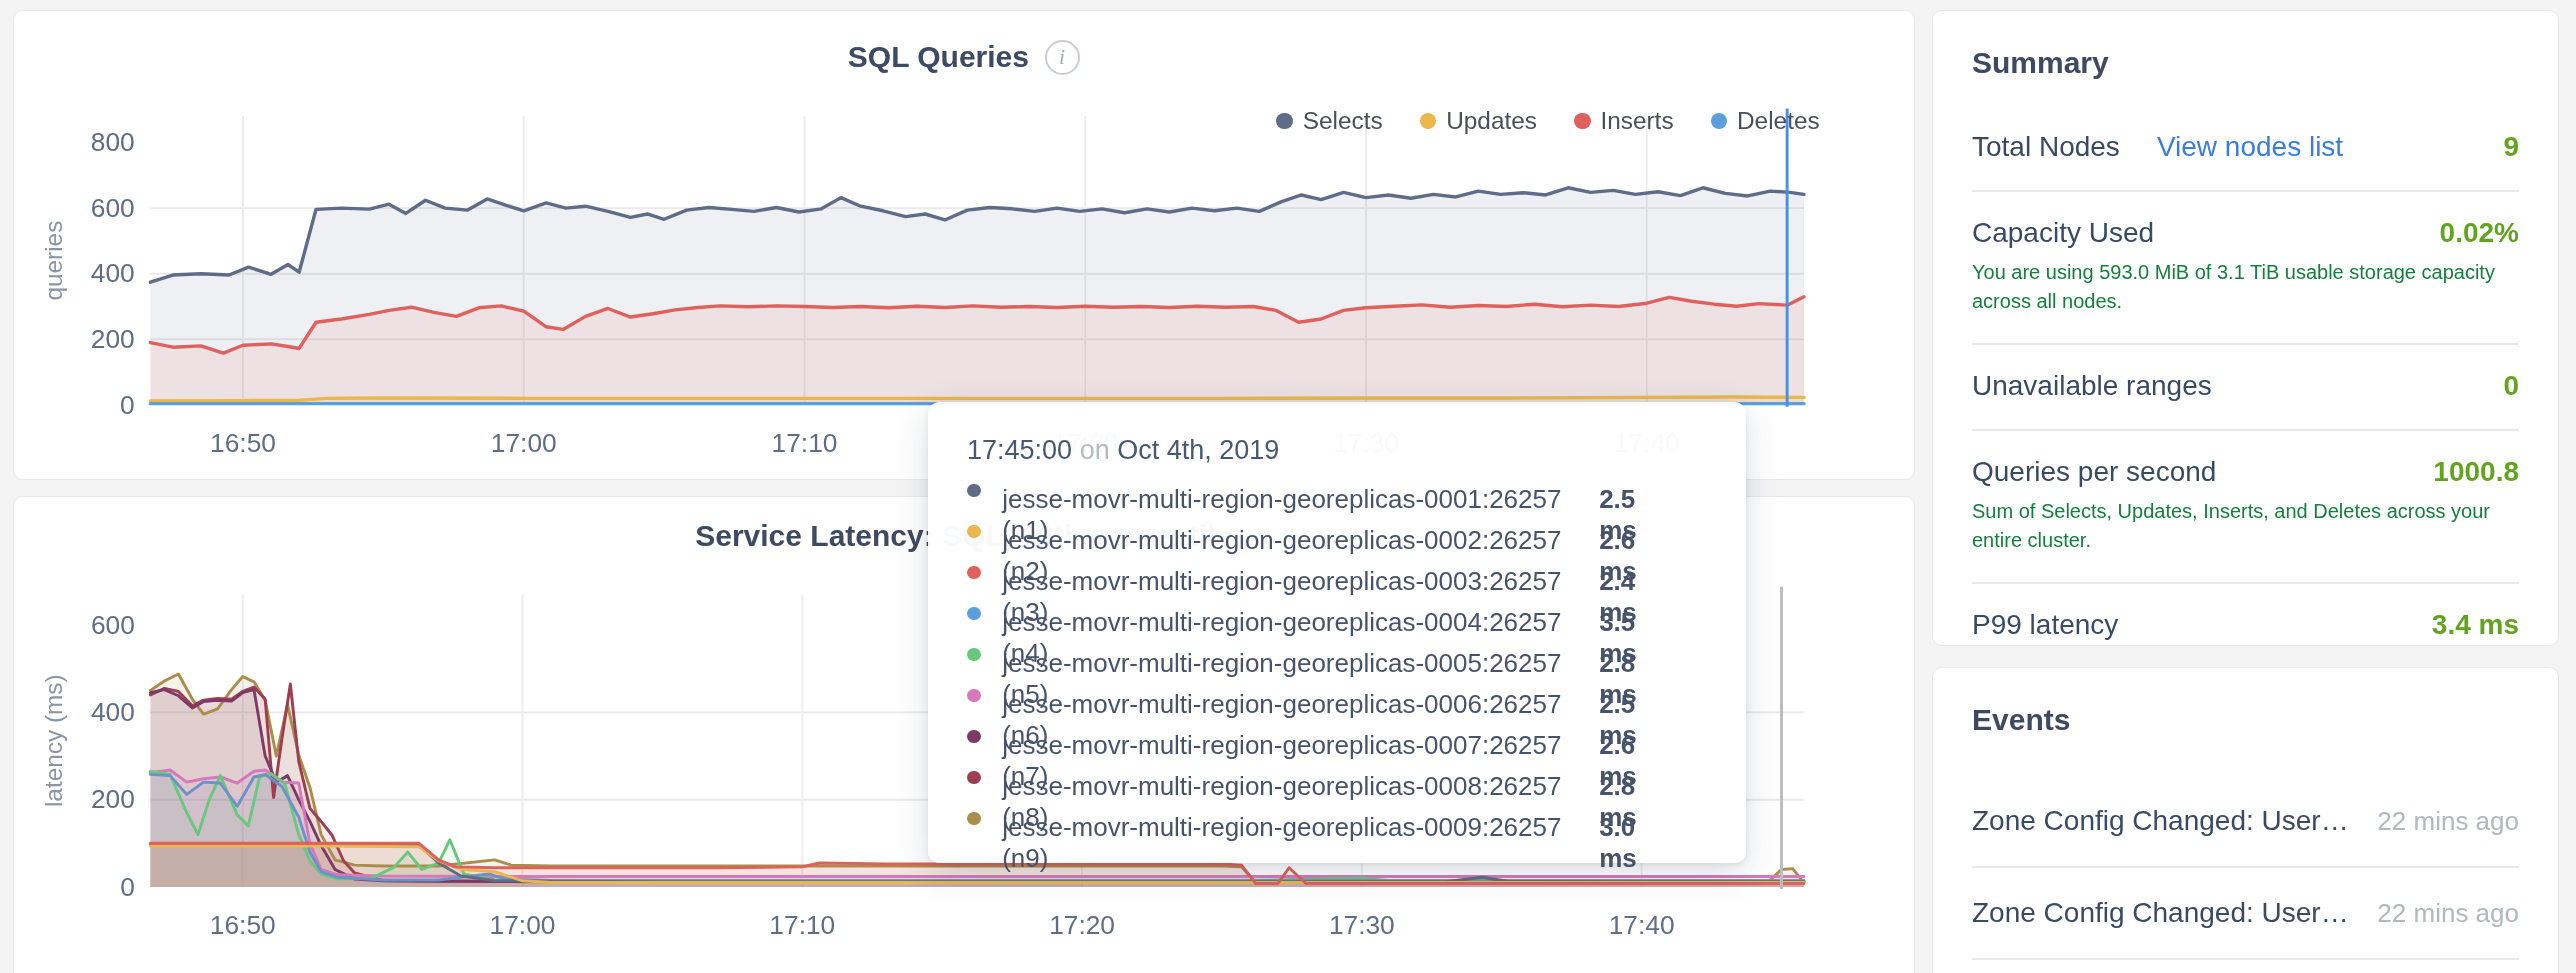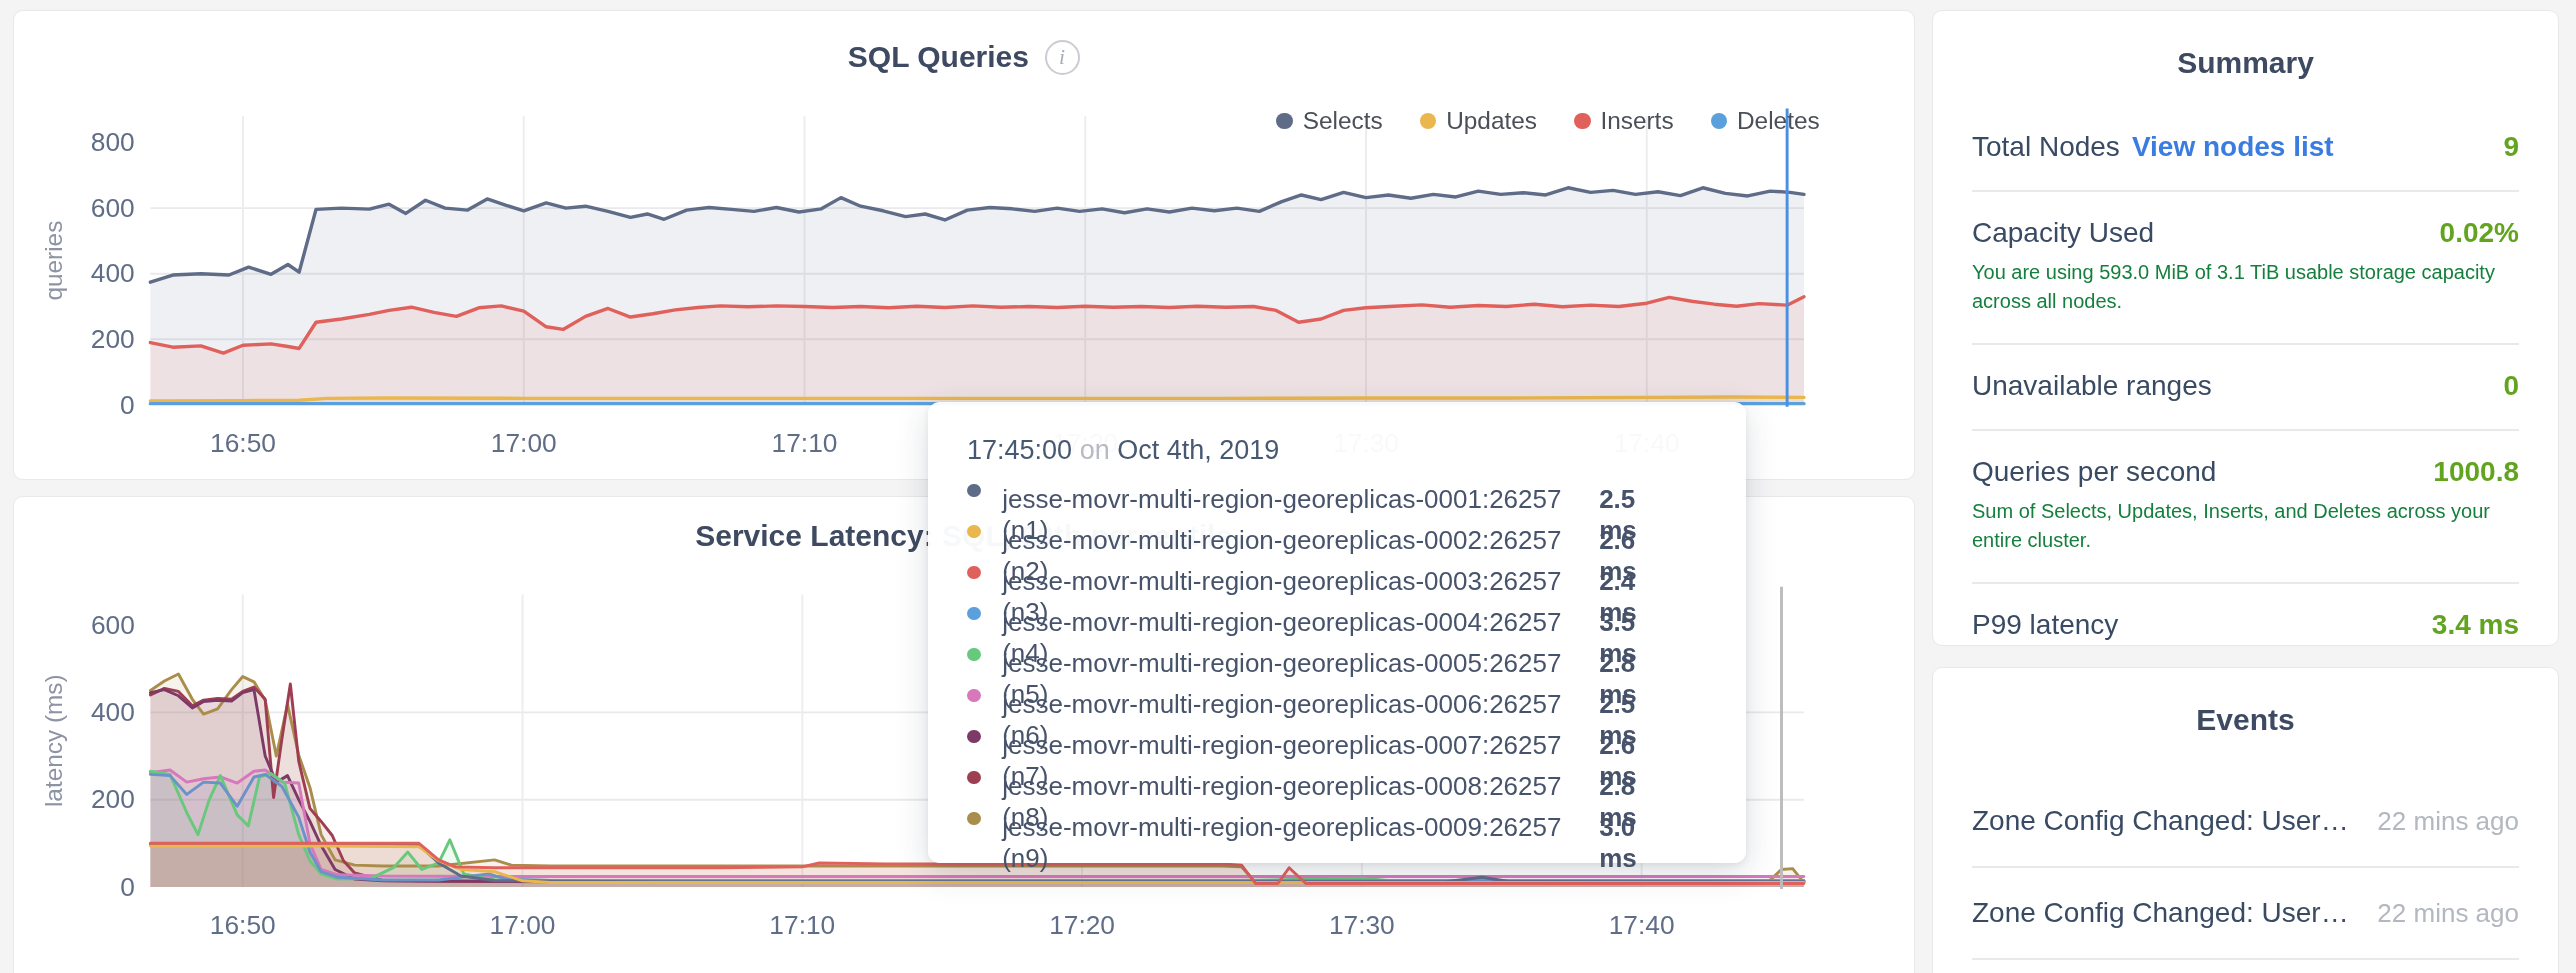--- a/index.html
+++ b/index.html
@@ -42,25 +42,25 @@
   }
   #tooltip .tt-header{font-size:27px;color:#475872;margin-bottom:17.6px;}
   #tooltip .tt-on{color:#b6bac2;text-align:center;}
   #tooltip ul{list-style:none;margin:0;padding:0;}
   #tooltip li{display:flex;height:41px;font-size:26px;color:#47536b;}
   #tooltip .dot{width:13.7px;height:13.7px;border-radius:50%;margin-right:21.5px;flex:0 0 auto;}
   #tooltip .val{margin-left:auto;padding-right:29px;font-weight:600;color:#47536b;}
   
   #summary-card{left:1932px;top:9.8px;width:627px;height:636px;padding:0 39px;}
   #events-card{left:1932px;top:667px;width:627px;height:507px;padding:0 39px;}
-  .panel-title{margin-top:35px;text-align:center;font-size:30px;font-weight:700;color:#3e4a61;}
+  .panel-title{margin-top:35px;font-size:30px;font-weight:700;color:#3e4a61;}
   .sum-row{display:flex;align-items:center;margin-top:25px;}
   .sum-row:first-of-type{margin-top:51px;}
   .sum-label{font-size:28px;color:#394a63;}
-  .sum-link{font-size:28px;color:#3a7ce0;margin-left:12px;cursor:pointer;text-decoration:none;font-weight:bold;}
+  .sum-link{font-size:28px;color:#3a7ce0;margin-left:37px;cursor:pointer;text-decoration:none;}
   .sum-value{margin-left:auto;font-size:28px;font-weight:700;color:#62a420;}
   .sum-sub{font-size:20px;color:#15803d;line-height:1.45;margin-top:9px;}
   .divider{border:none;border-top:2px solid #e9e9eb;margin:27px 0 0 0;}
   .event-row{display:flex;align-items:baseline;padding:29px 0;}
   .event-row + .event-row{border-top:2px solid #e9e9eb;}
   .event-label{font-size:28px;color:#394a63;}
   .event-time{margin-left:auto;font-size:26px;color:#b3b7bf;}
   #events-list{margin-top:39px;}
 </style>
 </head>

